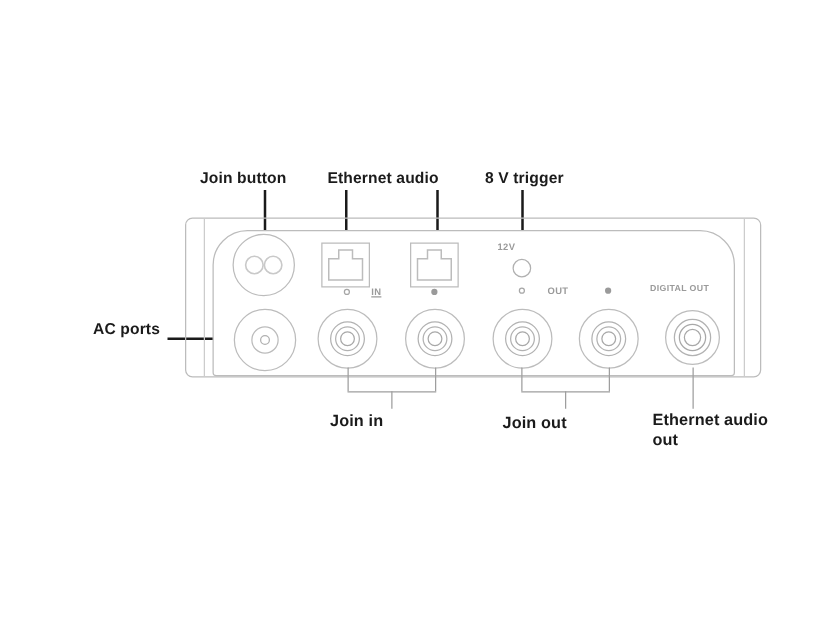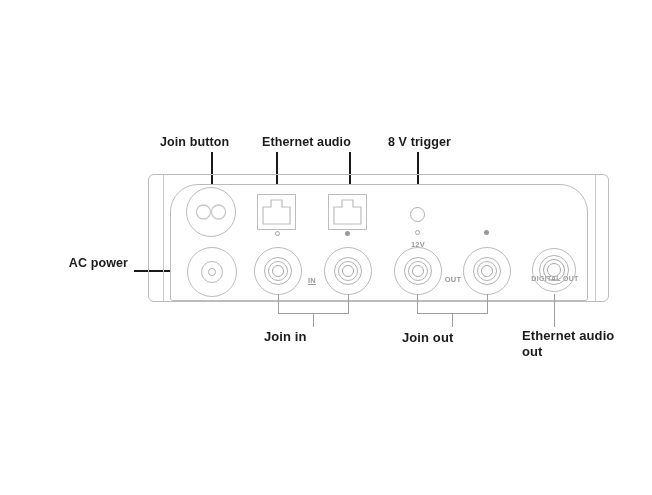--- a/index.html
+++ b/index.html
@@ -25,41 +25,41 @@
   }
   .seam{position:absolute;width:1px;background:#cccccc;}
   .face{
     position:absolute;left:170px;top:184px;width:418px;height:117px;
     border:1px solid #bcbcbc;border-radius:28px 28px 3px 3px;box-sizing:border-box;background:#fff;
   }
   .eth{
     position:absolute;width:39px;height:36px;border:1px solid #bcbcbc;box-sizing:border-box;
     display:flex;align-items:center;justify-content:center;
   }
-  .ptext{position:absolute;font-size:7.5px;font-weight:700;color:#9a9a9a;text-align:center;letter-spacing:.3px;margin-top:47px;}
+  .ptext{position:absolute;font-size:7.5px;font-weight:700;color:#9a9a9a;text-align:left;letter-spacing:.3px;}
   .sym-o{position:absolute;width:5px;height:5px;border:1px solid #a6a6a6;border-radius:50%;box-sizing:border-box;}
   .sym-f{position:absolute;width:5px;height:5px;background:#9a9a9a;border-radius:50%;}
 </style>
 </head>
 <body>
 
 <div class="stage">
 
   <div class="callout" style="left:160px;top:135px;width:104px;">Join button</div>
   <div class="callout" style="left:262px;top:135px;width:100px;">Ethernet audio</div>
   <div class="callout" style="left:388px;top:135px;width:104px;">8 V trigger</div>
 
   <div class="leader-v" style="left:211px;top:152px;height:38px;"></div>
   <div class="leader-v" style="left:276px;top:152px;height:40px;"></div>
   <div class="leader-v" style="left:349px;top:152px;height:40px;"></div>
   <div class="leader-v" style="left:417px;top:152px;height:38px;"></div>
   <div class="leader-h" style="left:134px;top:270px;width:53px;"></div>
 
   <div class="callout right" style="left:28px;top:256px;width:100px;">
-    <div>AC power</div>
+    <div>AC ports</div>
   </div>
 
   <div class="device-outer"></div>
   <div class="seam" style="left:163px;top:175px;height:126px;"></div>
   <div class="seam" style="left:595px;top:175px;height:126px;"></div>
   <div class="face"></div>
 
   <div class="ring" style="left:186px;top:187px;width:50px;height:50px;">
     <svg width="34" height="18" viewBox="0 0 34 18" style="position:absolute;left:7px;top:15px;">
       <circle cx="9.5" cy="9" r="7" fill="none" stroke="#c9c9c9" stroke-width="1.3"></circle>

